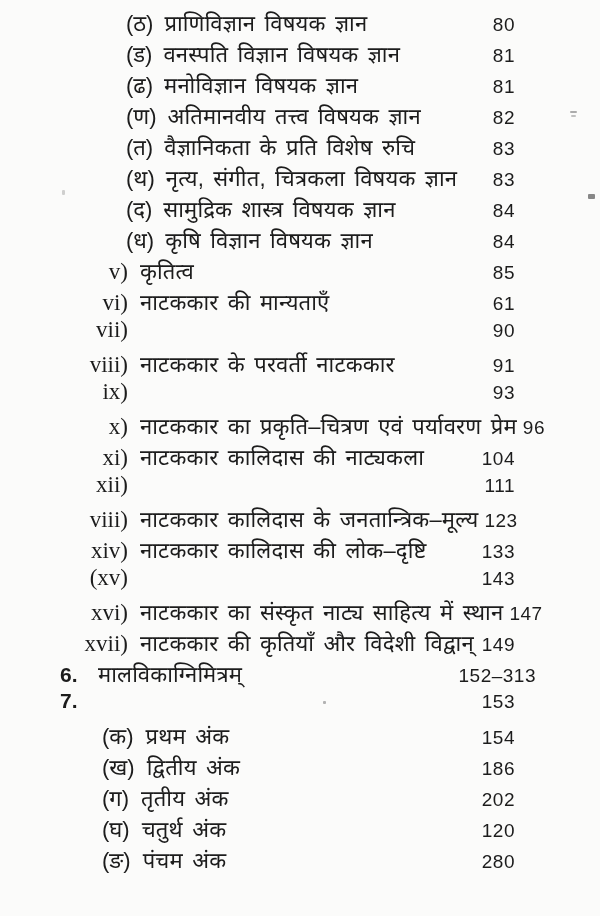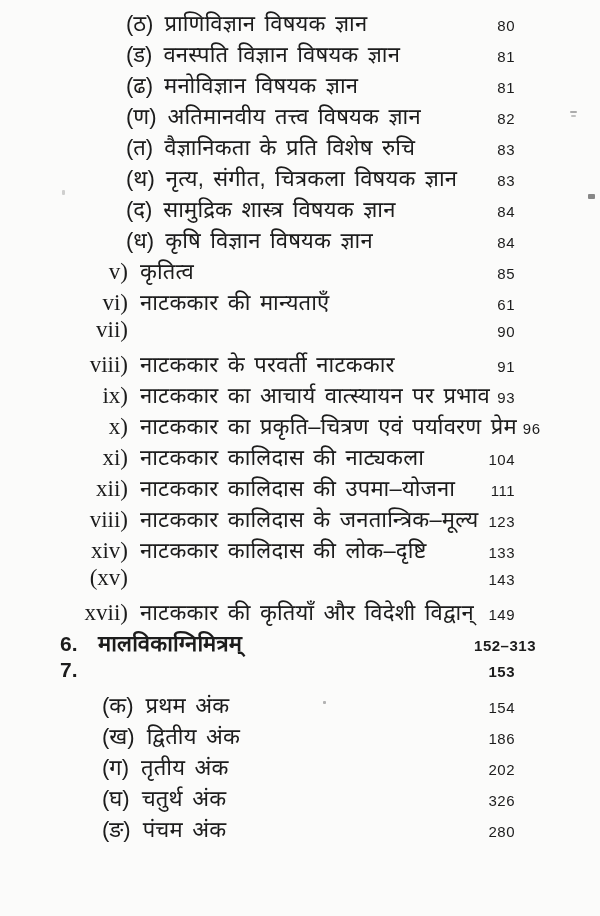--- a/index.html
+++ b/index.html
@@ -35,21 +35,21 @@
   }
   .title {
     flex: 0 1 auto;
     font-size: 22px;
     word-spacing: 3px;
     letter-spacing: 0.2px;
   }
   .page-num {
     margin-left: auto;
     flex: 0 0 auto;
-    font-size: 15px;
+    font-size: 19px;
     letter-spacing: 0.5px;
     padding-left: 6px;
   }
   
   .row.letter { padding-left: 126px; }
   .row.letter .designator {
     font-size: 22px;
     margin-right: 11px;
   }
   .row.roman { padding-left: 50px; }
@@ -62,21 +62,21 @@
   }
   .row.chapter { padding-left: 60px; }
   .row.chapter .designator {
     font-size: 21px;
     width: 24px;
     margin-right: 14px;
     font-weight: 700;
   }
   .row.chapter .title,
   .row.chapter .page-num {
-    font-weight: 700;
+    font-weight: 400;
   }
   .row.chapter .page-num.range { margin-right: -21px; }
   .row.act { padding-left: 102px; }
   .row.act .designator {
     font-size: 22px;
     margin-right: 12px;
   }
   
   .speck {
     position: absolute;
@@ -148,51 +148,54 @@
         <span class="designator">vii)</span>
         <span class="page-num">90</span>
       </div>
       <div class="row roman">
         <span class="designator">viii)</span>
         <span class="title">नाटककार के परवर्ती नाटककार</span>
         <span class="page-num">91</span>
       </div>
       <div class="row roman">
         <span class="designator">ix)</span>
-        <span class="title">नाटककार का आचार्य वात्स्यायन पर प्रभाव</span>
         <span class="page-num">93</span>
       </div>
       <div class="row roman">
         <span class="designator">x)</span>
         <span class="title">नाटककार का प्रकृति–चित्रण एवं पर्यावरण प्रेम</span>
         <span class="page-num">96</span>
       </div>
       <div class="row roman">
         <span class="designator">xi)</span>
         <span class="title">नाटककार कालिदास की नाट्यकला</span>
         <span class="page-num">104</span>
       </div>
       <div class="row roman">
         <span class="designator">xii)</span>
-        <span class="title">नाटककार कालिदास की उपमा–योजना</span>
         <span class="page-num">111</span>
       </div>
       <div class="row roman">
         <span class="designator">viii)</span>
         <span class="title">नाटककार कालिदास के जनतान्त्रिक–मूल्य</span>
         <span class="page-num">123</span>
       </div>
       <div class="row roman">
         <span class="designator">xiv)</span>
         <span class="title">नाटककार कालिदास की लोक–दृष्टि</span>
         <span class="page-num">133</span>
       </div>
       <div class="row roman">
         <span class="designator">(xv)</span>
         <span class="page-num">143</span>
+      </div>
+      <div class="row roman">
+        <span class="designator">xvi)</span>
+        <span class="title">नाटककार का संस्कृत नाट्य साहित्य में स्थान</span>
+        <span class="page-num">147</span>
       </div>
       <div class="row roman">
         <span class="designator">xvii)</span>
         <span class="title">नाटककार की कृतियाँ और विदेशी विद्वान्</span>
         <span class="page-num">149</span>
       </div>
       <div class="row chapter">
         <span class="designator">6.</span>
         <span class="title">मालविकाग्निमित्रम्</span>
         <span class="page-num range">152–313</span>
@@ -212,21 +215,21 @@
         <span class="page-num">186</span>
       </div>
       <div class="row act">
         <span class="designator">(ग)</span>
         <span class="title">तृतीय अंक</span>
         <span class="page-num">202</span>
       </div>
       <div class="row act">
         <span class="designator">(घ)</span>
         <span class="title">चतुर्थ अंक</span>
-        <span class="page-num">326</span>
+        <span class="page-num">120</span>
       </div>
       <div class="row act">
         <span class="designator">(ङ)</span>
         <span class="title">पंचम अंक</span>
         <span class="page-num">280</span>
       </div>
     </div>
   <div class="speck s1"></div>
   <div class="speck s2"></div>
   <div class="speck s3"></div>

